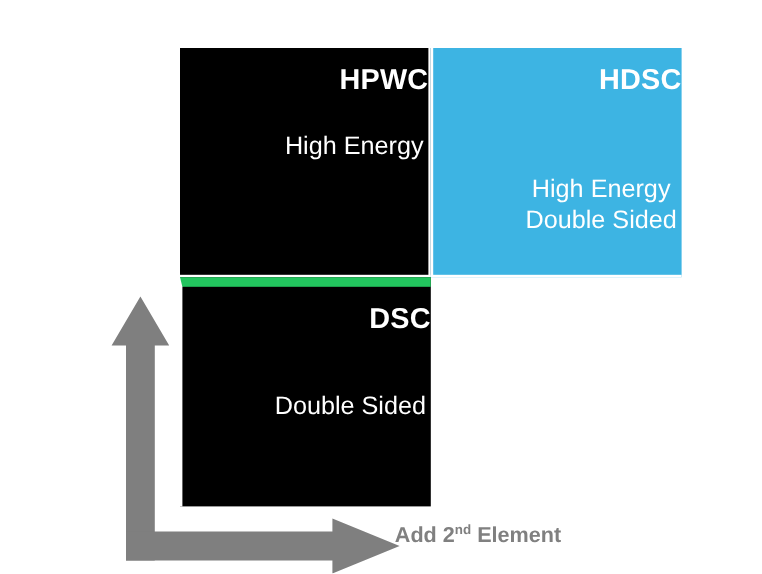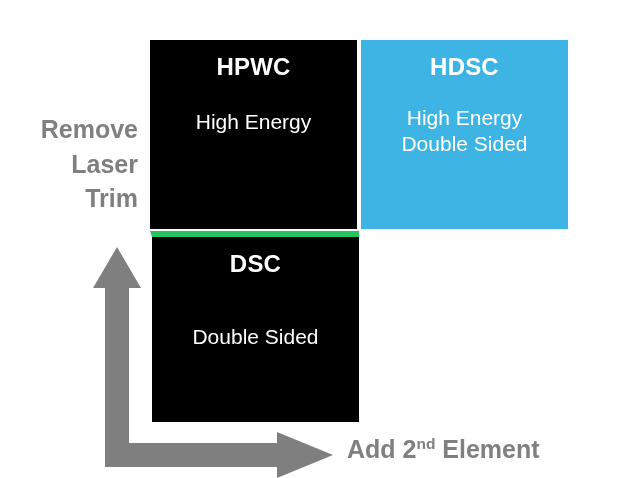--- a/index.html
+++ b/index.html
@@ -34,31 +34,31 @@
     grid-template-rows: 191px 191px;
     background: #ffffff;
     box-sizing: border-box;
   }
 
   .quad {
     position: relative;
     box-sizing: border-box;
     display: flex;
     flex-direction: column;
-    align-items: center;
+    align-items: flex-end;
     overflow: hidden;
   }
   .quad.dark  { background: #000000; }
   .quad.accent{ background: #3DB4E3; }
 
   
   .quad.r0c0 { border-right: 2px solid #ffffff; border-bottom: 2px solid #ffffff; }
-  .quad.r0c1 { border-left: 2px solid #ffffff;  border-bottom: 2px solid #ffffff; }
+  .quad.r0c1 { border-left: 2px solid #ffffff;  border-bottom: 2px solid #ffffff; gap: 40px; }
   .quad.r1c0 { border-right: 2px solid #ffffff; border-top: 2px solid #ffffff; }
-  .quad.r1c1 { border-left: 2px solid #ffffff;  border-top: 6px solid #22c55e; }
+  .quad.r1c1 { border-left: 2px solid #ffffff;  border-top: 8px solid #22c55e; }
 
   .quad-title {
     color: #ffffff;
     font-weight: bold;
     font-size: 24px;
     line-height: 1.05;
     margin-top: 14px;
     text-align: center;
     letter-spacing: 0.2px;
   }
@@ -96,25 +96,25 @@
     text-align: right;
     color: #808080;
     font-weight: bold;
     font-size: 25px;
     line-height: 1.38;
     white-space: pre-line;
   }
 
   .label-x {
     position: absolute;
-    left: 347px;
+    left: 329px;
     top: 437px;
     color: #808080;
     font-weight: bold;
-    font-size: 25px;
+    font-size: 18px;
     line-height: 1.0;
     white-space: nowrap;
     text-align: right;
   }
   .label-x sup {
     font-size: 0.62em;
     vertical-align: super;
     line-height: 0;
   }
 </style>
@@ -123,23 +123,20 @@
 
 <div id="canvas">
 
   <svg class="arrows" viewBox="0 0 635 478" width="635" height="478" aria-hidden="true">
 
     <polygon fill="#7F7F7F" points="117,247 141,288 129,288 129,467 105,467 105,288 93,288"></polygon>
 
     <polygon fill="#7F7F7F" points="333,455 277,478 277,467 105,467 105,443 277,443 277,432"></polygon>
   </svg>
 
-  <div class="label-y">Remove
-Laser
-Trim</div>
 
   <div class="label-x"><span>Add 2</span><sup>nd</sup><span> Element</span></div>
 
   <div class="matrix">
 
     <div class="quad dark r0c0">
       <div class="quad-title">HPWC</div>
       <div class="quad-body">High Energy</div>
     </div>
 

